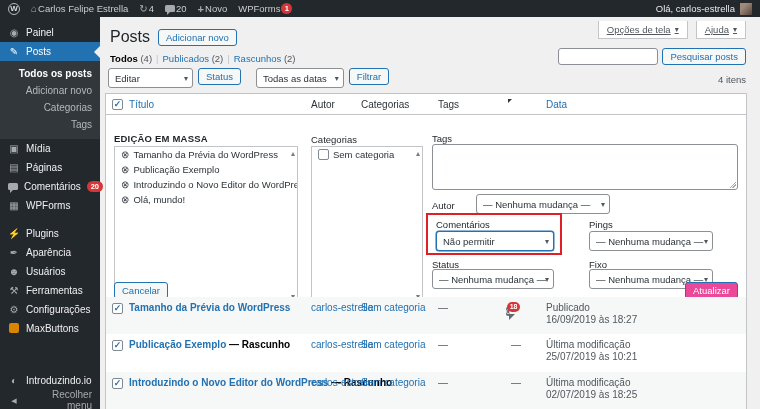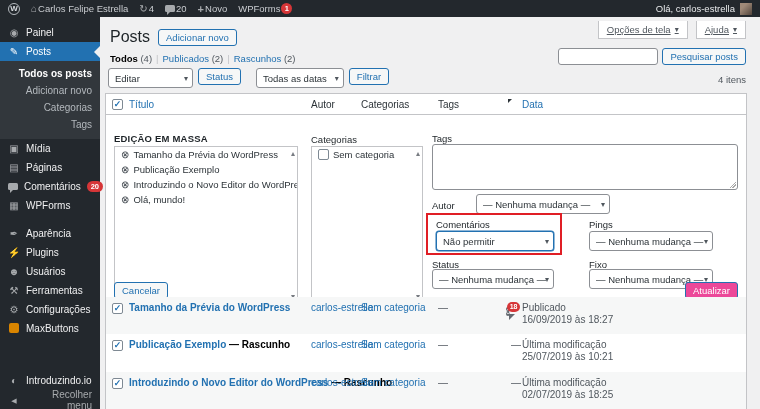--- a/index.html
+++ b/index.html
@@ -67,21 +67,21 @@
     font-size:9.5px; color:#2c3338; display:flex; align-items:center; padding:0 16px 0 6px; cursor:pointer; white-space:nowrap; }
   .chev { position:absolute; right:4px; top:50%; transform:translateY(-50%); color:#50575e; font-size:8px; }
   .chev::before { content:"▾"; }
   .items-count { margin-left:auto; font-size:9.5px; color:#50575e; padding-top:6px; }
 
   
   .table { position:absolute; left:5px; right:13px; top:76px; bottom:0; background:#fff; border:1px solid #c3c4c7; }
   .thead { position:absolute; left:0; right:0; top:0; height:21px; border-bottom:1px solid #c3c4c7; font-size:10px; }
   .cell { position:absolute; top:5px; white-space:nowrap; }
   .c-cb { left:6px; top:4px; } .c-title { left:23px; } .c-author { left:205px; } .c-cat { left:255px; }
-  .c-tags { left:332px; } .c-comments { left:400px; } .c-date { left:416px; }
+  .c-tags { left:332px; } .c-comments { left:400px; } .c-date { left:440px; }
   .th-link { color:#2271b1; cursor:pointer; } .th-plain { color:#2c3338; }
   .cb { width:11px; height:11px; border:1px solid #7e8993; border-radius:2px; background:#fff;
     font-size:9px; line-height:9px; text-align:center; color:#2271b1; cursor:pointer; display:inline-block; }
   .cb.checked::before { content:"✓"; font-weight:bold; }
   .bubble-th { position:relative; width:13px; height:9px; background:#2c3338; border-radius:2px; }
   .bubble-th::after { content:""; position:absolute; bottom:-3px; left:2px;
     border:2px solid transparent; border-top-color:#2c3338; border-left-color:#2c3338; }
 
   
   .bulk { position:absolute; left:0; right:0; top:35px; height:182px; border-bottom:7px solid #be185d; font-size:9.5px; }
@@ -182,26 +182,26 @@
       <span class="bubble-sm mi" style="width:10px"></span>
       <span>Comentários</span>
       <span class="badge-red">20</span>
     </div>
     <div class="menu-item">
       <span class="mi i-wpforms"></span>
       <span>WPForms</span>
     </div>
     <div class="menu-gap"></div>
     <div class="menu-item">
+      <span class="mi i-plugins"></span>
+      <span>Plugins</span>
+    </div>
+    <div class="menu-item">
       <span class="mi i-appearance"></span>
       <span>Aparência</span>
-    </div>
-    <div class="menu-item">
-      <span class="mi i-plugins"></span>
-      <span>Plugins</span>
     </div>
     <div class="menu-item">
       <span class="mi i-users"></span>
       <span>Usuários</span>
     </div>
     <div class="menu-item">
       <span class="mi i-tools"></span>
       <span>Ferramentas</span>
     </div>
     <div class="menu-item">

